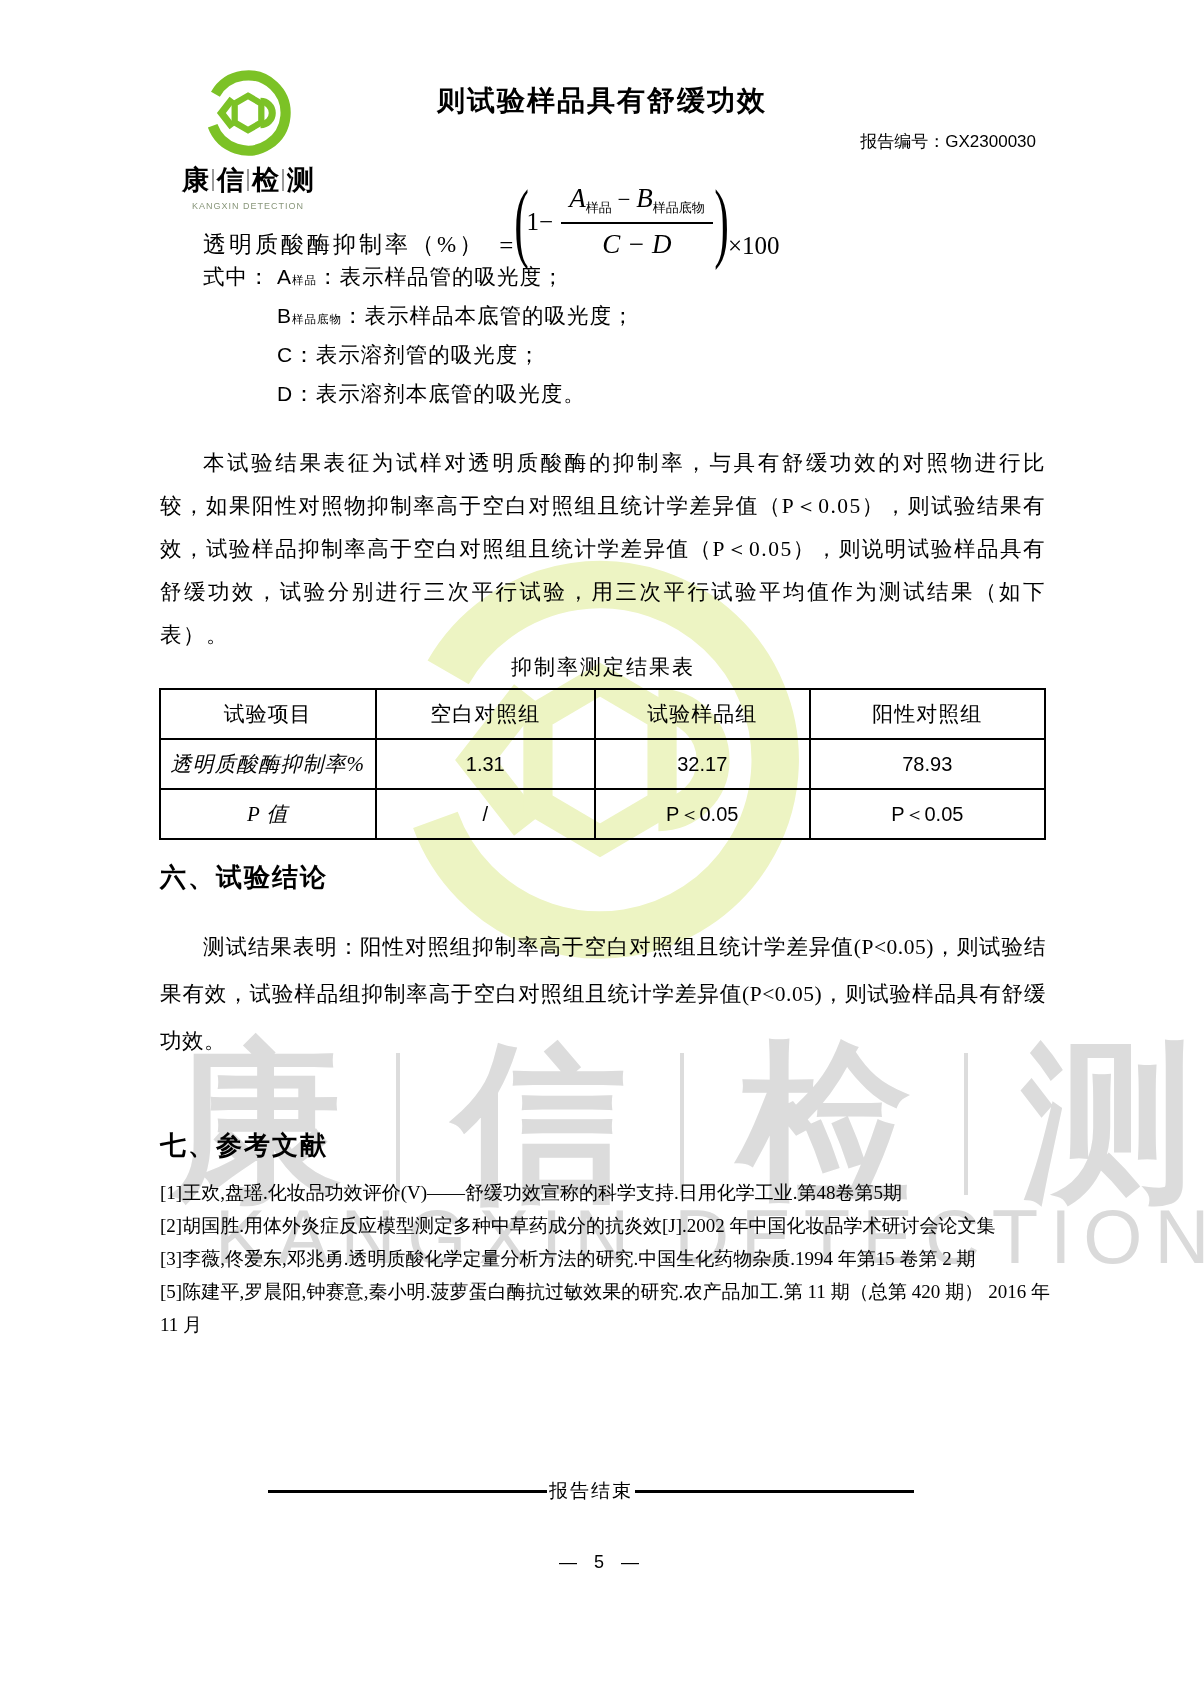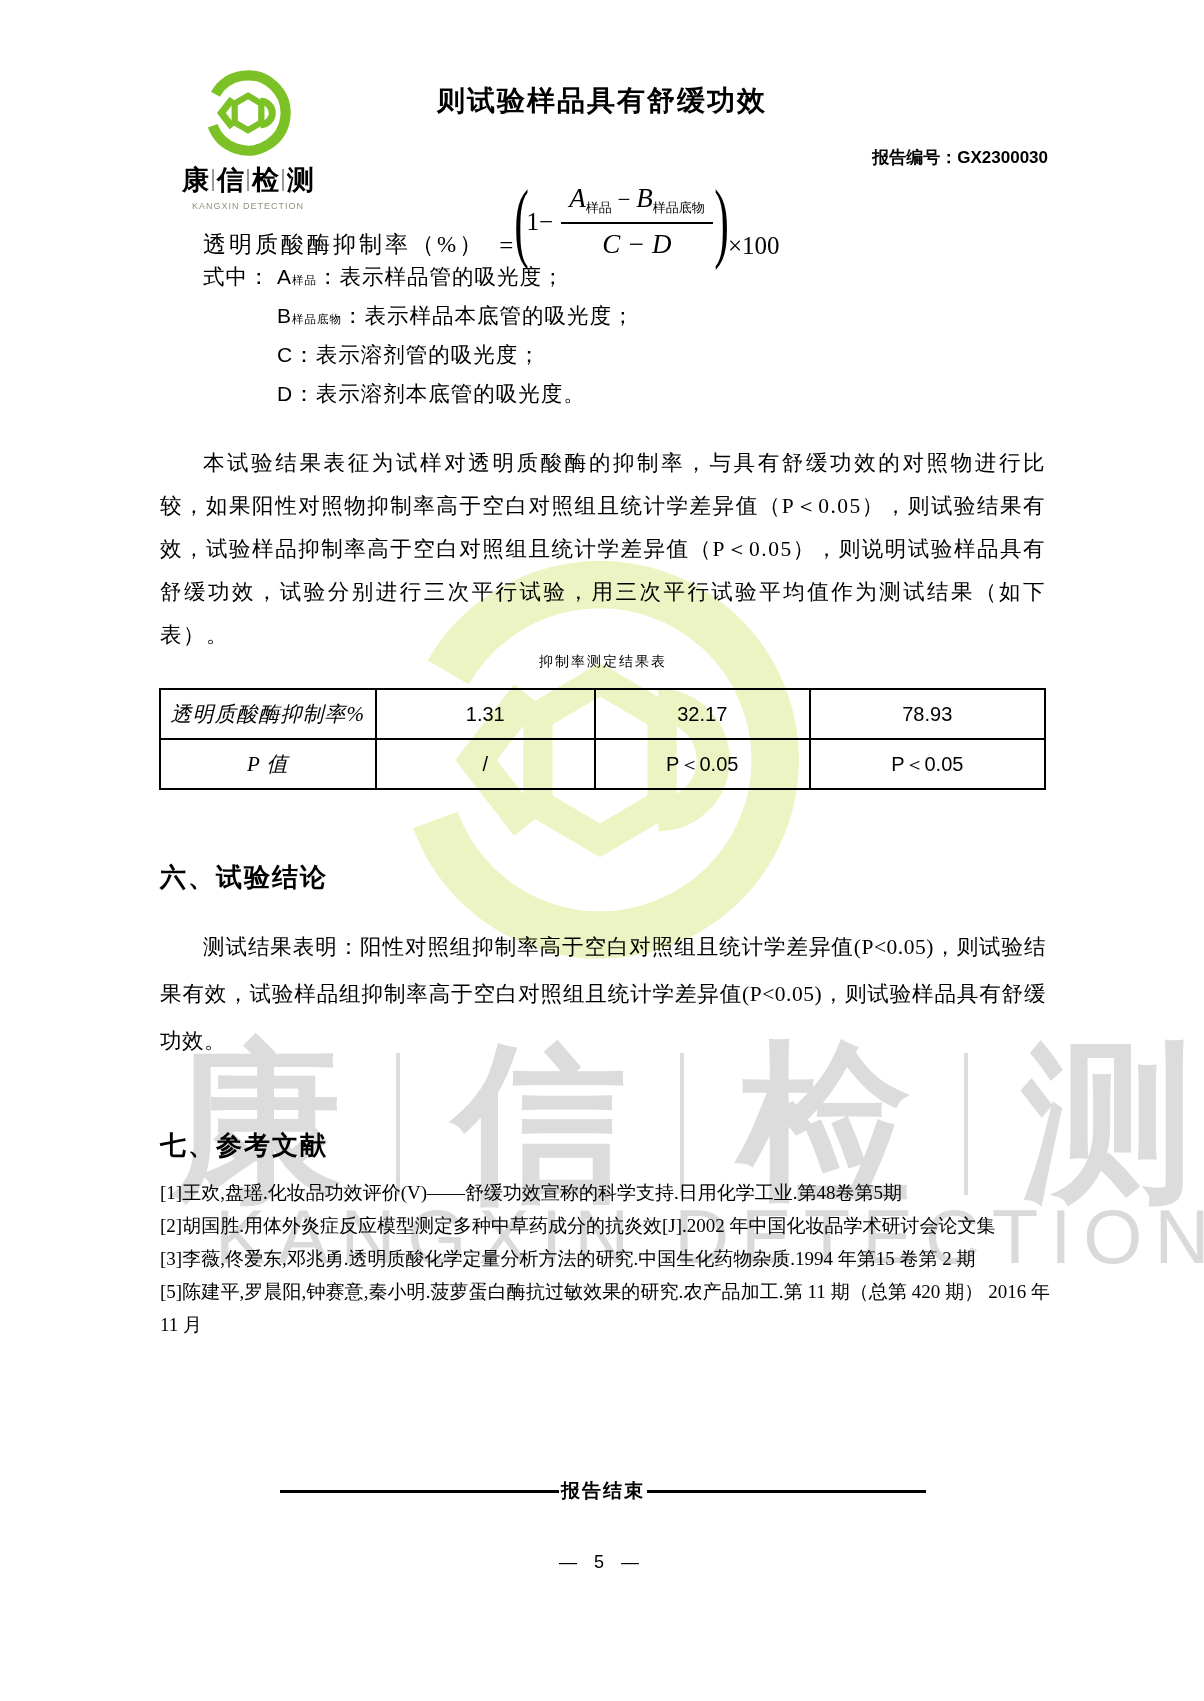--- a/index.html
+++ b/index.html
@@ -24,21 +24,21 @@
     font-size:76px;letter-spacing:12px;color:#dadada;
   }
 
   
   .logo{position:absolute;left:170px;top:66px;width:156px;text-align:center;}
   .logo-mark{width:94px;height:94px;display:block;margin:0 auto;color:#7cc226;}
   .logo-cn{display:flex;align-items:center;justify-content:center;font-size:27px;font-weight:bold;margin-top:2px;}
   .logo-cn i{width:2px;height:22px;background:#9b9b9b;margin:0 3px;}
   .logo-en{font-family:"Liberation Sans",sans-serif;font-size:9px;letter-spacing:1px;color:#88967a;margin-top:3px;}
   .title{position:absolute;top:82px;left:0;width:100%;text-align:center;font-size:28px;font-weight:bold;letter-spacing:2px;}
-  .report-no{position:absolute;top:130px;right:156px;font-size:17px;font-weight:bold;margin-top:16px;}
+  .report-no{position:absolute;top:130px;right:168px;font-size:17px;font-weight:normal;}
   .report-no .rn{font-family:"Liberation Sans",sans-serif;}
 
   
   .formula{position:absolute;left:203px;top:183px;display:flex;align-items:flex-end;font-size:23px;}
   .f-lhs{letter-spacing:3px;margin-right:10px;}
   .f-eq{margin:0 4px;font-size:25px;}
   .f-paren{font-size:88px;font-weight:400;line-height:.85;transform:scaleX(.5);margin:0 -10px;}
   .f-inner{display:flex;align-items:center;}
   .f-one{font-size:25px;margin-right:4px;}
   .frac{display:inline-flex;flex-direction:column;align-items:center;margin:0 4px;}
@@ -54,37 +54,37 @@
   .def-prefix{width:74px;}
   .def-sym{font-family:"Liberation Sans",sans-serif;font-size:21px;}
   .def-sub{font-size:11.5px;vertical-align:-4px;}
 
   
   .para{position:absolute;left:160px;width:886px;margin:0;text-align:justify;}
   .para1{top:442px;font-size:21.5px;line-height:43px;text-indent:2em;letter-spacing:1.5px;}
   .para6{top:924px;font-size:21.5px;line-height:47px;text-indent:2em;letter-spacing:.5px;}
 
   
-  .tbl-title{position:absolute;left:160px;top:653px;width:886px;text-align:center;font-size:14px;letter-spacing:2px;}
+  .tbl-title{position:absolute;left:160px;top:653px;width:886px;text-align:center;font-size:21px;letter-spacing:2px;}
   .results{position:absolute;left:159px;top:688px;width:887px;border-collapse:collapse;font-size:21px;text-align:center;}
   .results th,.results td{border:2px solid #000;font-weight:normal;height:48px;padding:0;letter-spacing:1px;}
   .results td.c0{font-style:italic;margin-left:34px;}
   .results .num{font-family:"Liberation Sans",sans-serif;font-size:20px;letter-spacing:0;}
 
   
   .h2{position:absolute;left:160px;font-size:26px;font-weight:bold;letter-spacing:2px;}
   .h6{top:860px;}
   .h7{top:1128px;}
 
   
   .refs{position:absolute;left:160px;top:1176px;width:890px;font-size:19px;line-height:33px;}
   .refs p{margin:0;text-align:justify;}
 
   
-  .endline{position:absolute;left:280px;top:1478px;width:646px;display:flex;align-items:center;font-size:19px;font-weight:bold;}
+  .endline{position:absolute;left:268px;top:1478px;width:646px;display:flex;align-items:center;font-size:19px;font-weight:normal;}
   .endline i{flex:1;height:3px;background:#000;}
   .endline span{padding:0 2px;letter-spacing:2px;}
   .pagenum{position:absolute;left:0;top:1552px;width:100%;text-align:center;font-size:18px;letter-spacing:6px;font-family:"Liberation Sans",sans-serif;}
 
   .svg-defs{position:absolute;width:0;height:0;overflow:hidden;}
 </style>
 </head>
 <body>
 
 <div class="page">
@@ -178,20 +178,26 @@
 
   <div class="tbl-title">抑制率测定结果表</div>
   <table class="results">
     <colgroup>
         <col style="width:216px">
         <col style="width:220px">
         <col style="width:215px">
         <col style="width:236px">
       </colgroup>
     <tbody>
+        <tr>
+      <th>试验项目</th>
+      <th>空白对照组</th>
+      <th>试验样品组</th>
+      <th>阳性对照组</th>
+    </tr>
     <tr>
       <td class="c0">透明质酸酶抑制率%</td>
       <td class="num">1.31</td>
       <td class="num">32.17</td>
       <td class="num">78.93</td>
     </tr>
     <tr>
       <td class="c0">P 值</td>
       <td class="num">/</td>
       <td class="num">P＜0.05</td>

